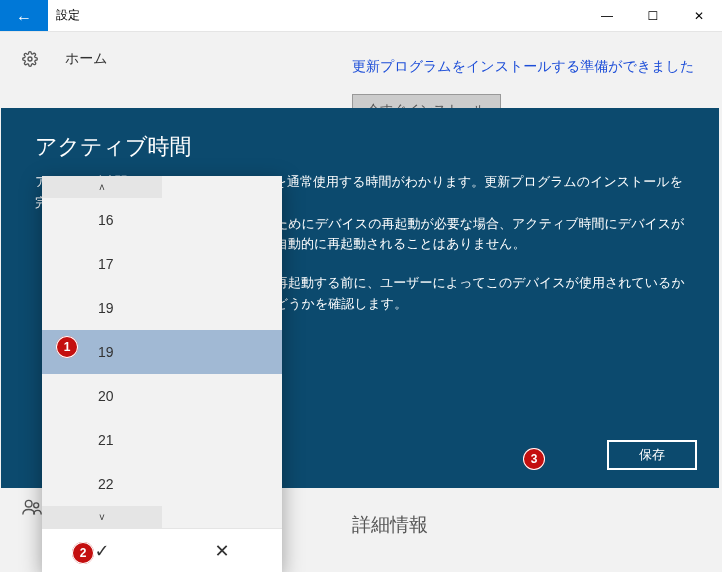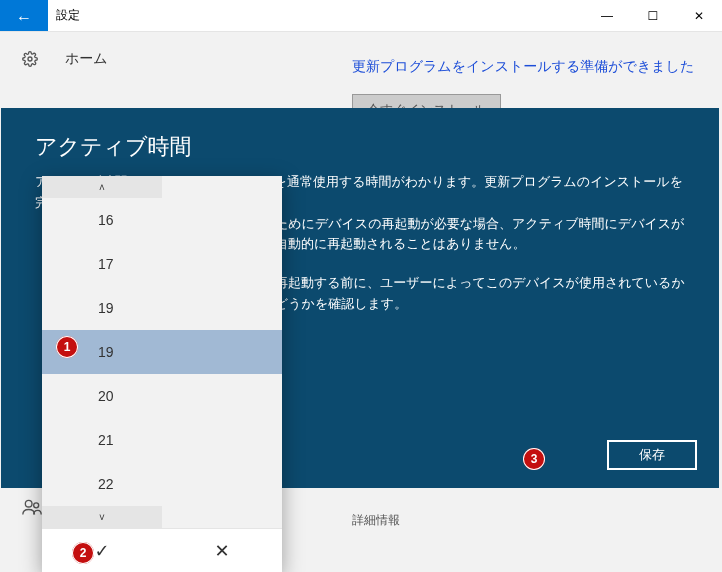--- a/index.html
+++ b/index.html
@@ -11,21 +11,21 @@
   .title-text { flex: 1; display: flex; align-items: center; padding-left: 8px; font-size: 12px; color: #000; }
   .win-controls { display: flex; }
   .win-btn { width: 46px; display: flex; align-items: center; justify-content: center; font-size: 12px; color: #000; }
 
   
   .bg-content { position: absolute; top: 32px; left: 0; right: 0; bottom: 0; background: #f2f2f2; }
   .home-row { display: flex; align-items: center; gap: 27px; padding: 18px 22px; color: #333; font-size: 14px; }
   .gear { width: 16px; height: 16px; }
   .update-msg { position: absolute; top: 26px; left: 352px; font-size: 14px; color: #1d4ed8; }
   .install-btn { position: absolute; top: 62px; left: 352px; background: #ccc; border: 1px solid #999; padding: 6px 14px; font-size: 13px; color: #555; }
-  .detail-info { position: absolute; left: 352px; top: 480px; font-size: 12px; color: #555; }
+  .detail-info { position: absolute; left: 352px; top: 480px; font-size: 19px; color: #555; }
   .people-icon { position: absolute; left: 22px; top: 466px; width: 20px; height: 18px; color: #555; }
 
   
   .overlay { position: absolute; top: 108px; left: 1px; width: 718px; height: 380px; background: #0c4a6e; color: #fff; }
   .ov-title { font-size: 22px; font-weight: 300; padding: 24px 34px 10px; }
   .ov-body { font-size: 13px; line-height: 1.6; padding: 0 34px; }
   .ov-body p { margin-bottom: 8px; }
   .ov-buttons { position: absolute; right: 22px; bottom: 18px; display: flex; gap: 16px; }
   .ov-btn { border: 2px solid #fff; background: transparent; color: #fff; min-width: 90px; height: 30px; display: flex; align-items: center; justify-content: center; font-size: 13px; }
 

